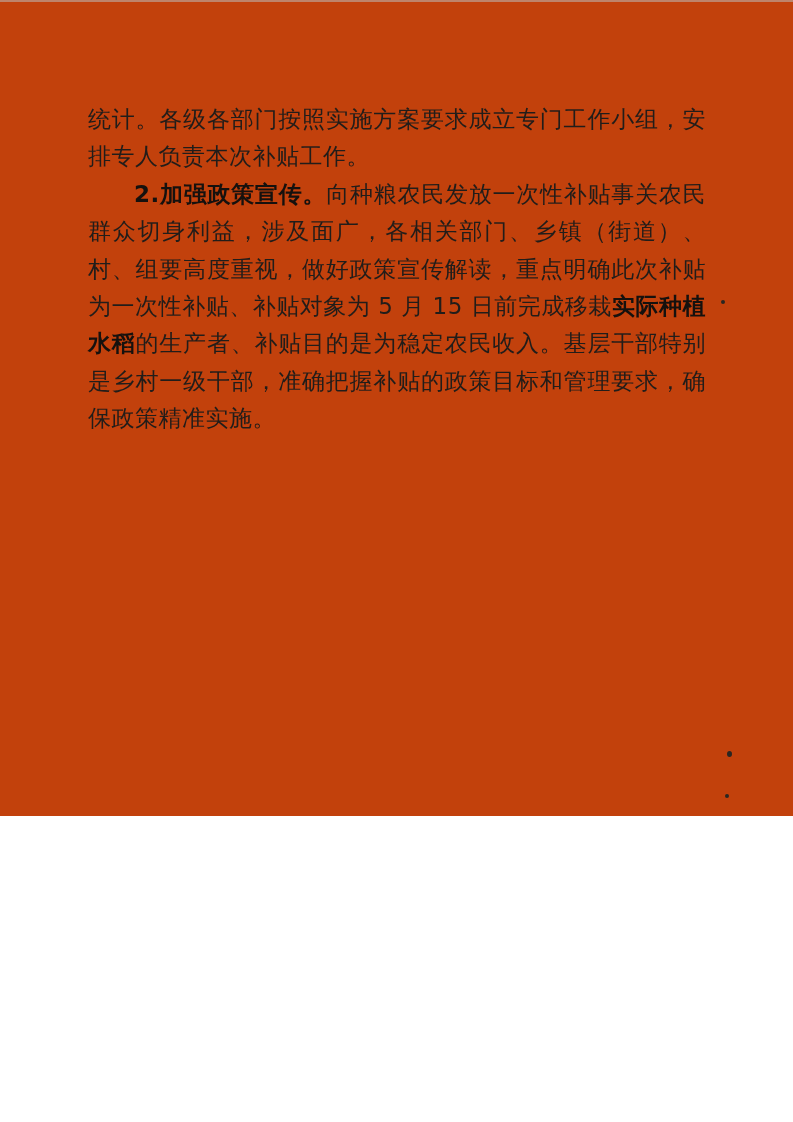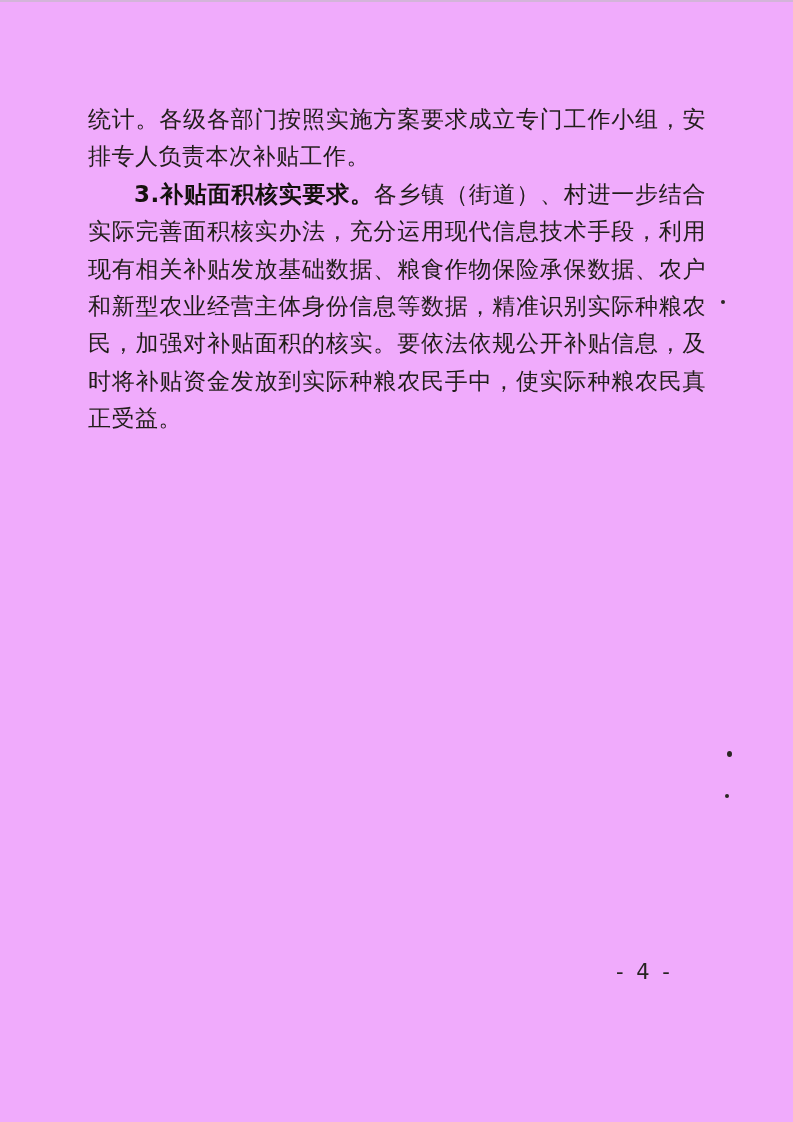--- a/index.html
+++ b/index.html
@@ -3,22 +3,22 @@
 <meta charset="utf-8">
 <style>
   html, body {
     margin: 0;
     padding: 0;
     background: #ffffff;
   }
   .page {
     position: relative;
     width: 793px;
-    height: 1122px;
-    background: #f0abfc;
+    height: 816px;
+    background: #c2410c;
     overflow: hidden;
     font-family: "DejaVu Sans", sans-serif;
   }
   .scan-edge {
     position: absolute;
     top: 0; left: 0;
     width: 100%; height: 2px;
     background: #bcbcbc;
     opacity: 0.55;
   }
@@ -61,20 +61,20 @@
   }
 </style>
 </head>
 <body>
 
 <div class="page">
   <div class="scan-edge"></div>
 
   <div class="text-block">
       <p class="para"><span class="seg">统计。各级各部门按照实施方案要求成立专门工作小组，安排专人负责本次补贴工作。</span></p>
-      <p class="para indent"><span class="seg bold">3.补贴面积核实要求。</span><span class="seg">各乡镇（街道）、村进一步结合实际完善面积核实办法，充分运用现代信息技术手段，利用现有相关补贴发放基础数据、粮食作物保险承保数据、农户和新型农业经营主体身份信息等数据，精准识别实际种粮农民，加强对补贴面积的核实。要依法依规公开补贴信息，及时将补贴资金发放到实际种粮农民手中，使实际种粮农民真正受益。</span></p>
+      <p class="para indent"><span class="seg bold">2.加强政策宣传。</span><span class="seg">向种粮农民发放一次性补贴事关农民群众切身利益，涉及面广，各相关部门、乡镇（街道）、村、组要高度重视，做好政策宣传解读，重点明确此次补贴为一次性补贴、补贴对象为 5 月 15 日前完成移栽</span><span class="seg bold">实际种植水稻</span><span class="seg">的生产者、补贴目的是为稳定农民收入。基层干部特别是乡村一级干部，准确把握补贴的政策目标和管理要求，确保政策精准实施。</span></p>
     </div>
 
   <div class="page-number">- 4 -</div>
 <div class="ink-mark" style="left: 721px; top: 300px; width: 4px; height: 4px;"></div>
     <div class="ink-mark" style="left: 727px; top: 751px; width: 5px; height: 6px;"></div>
     <div class="ink-mark" style="left: 725px; top: 794px; width: 4px; height: 4px;"></div>
   </div>
 
 </body></html>

